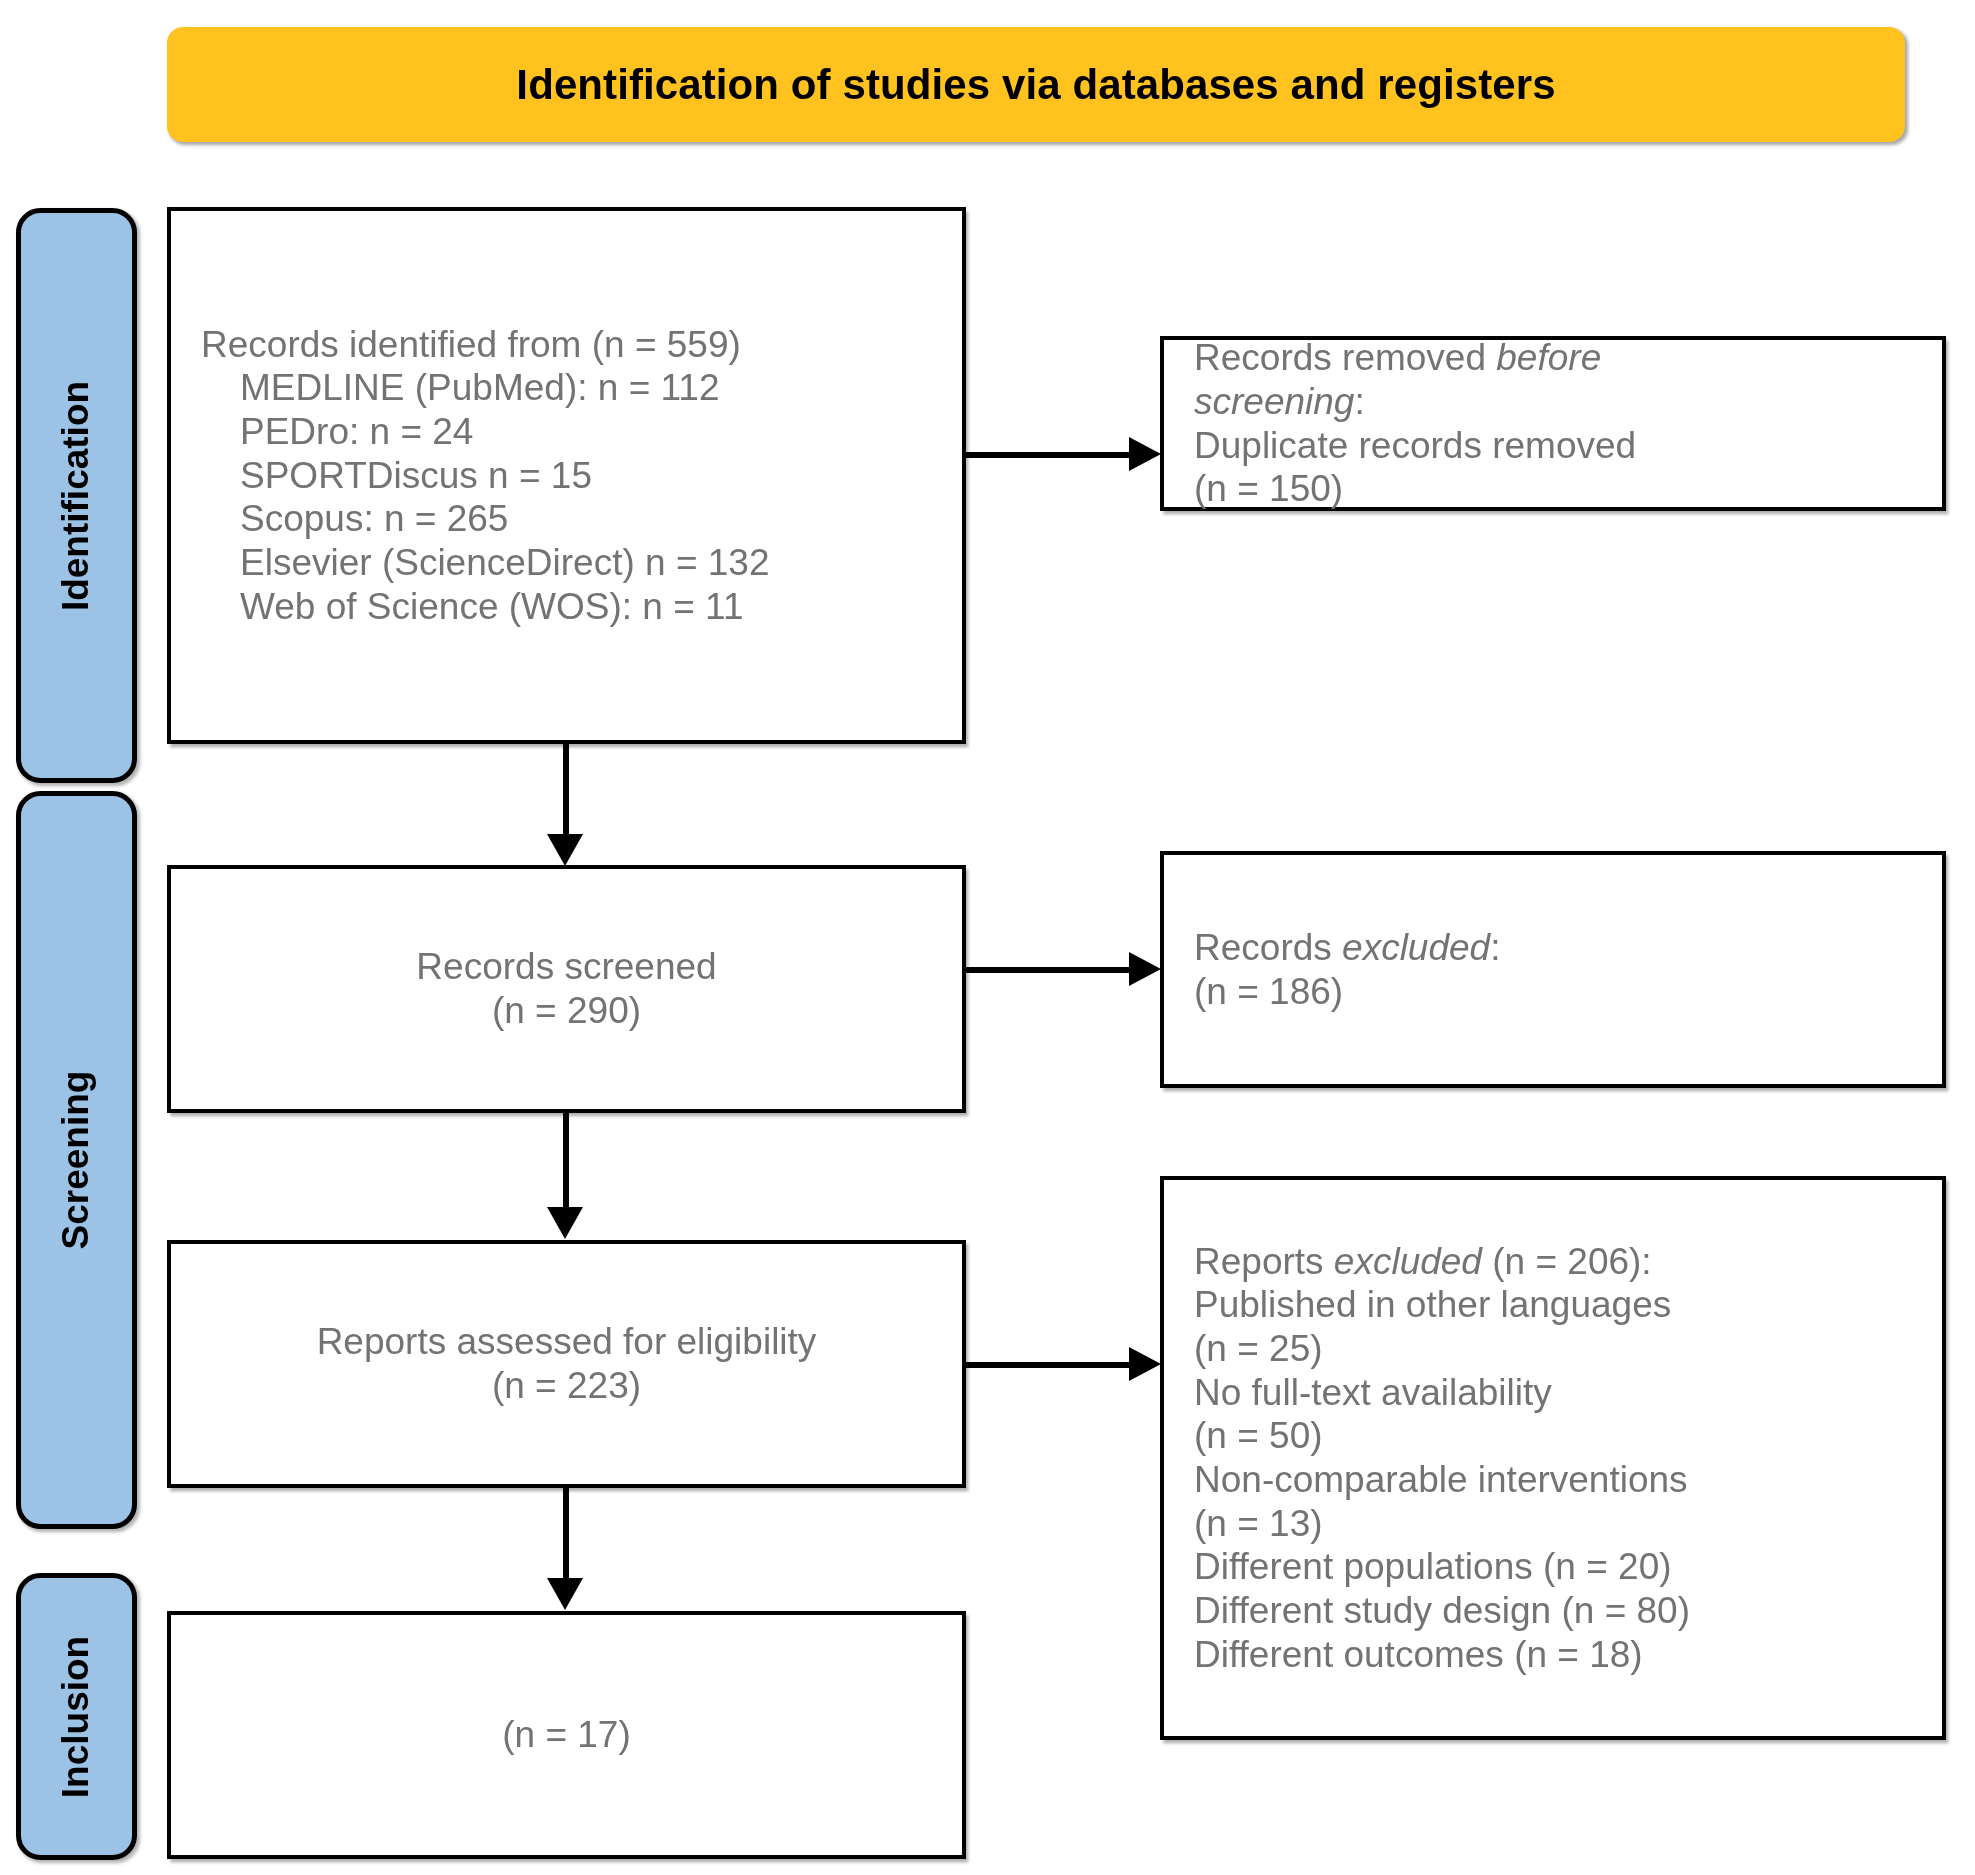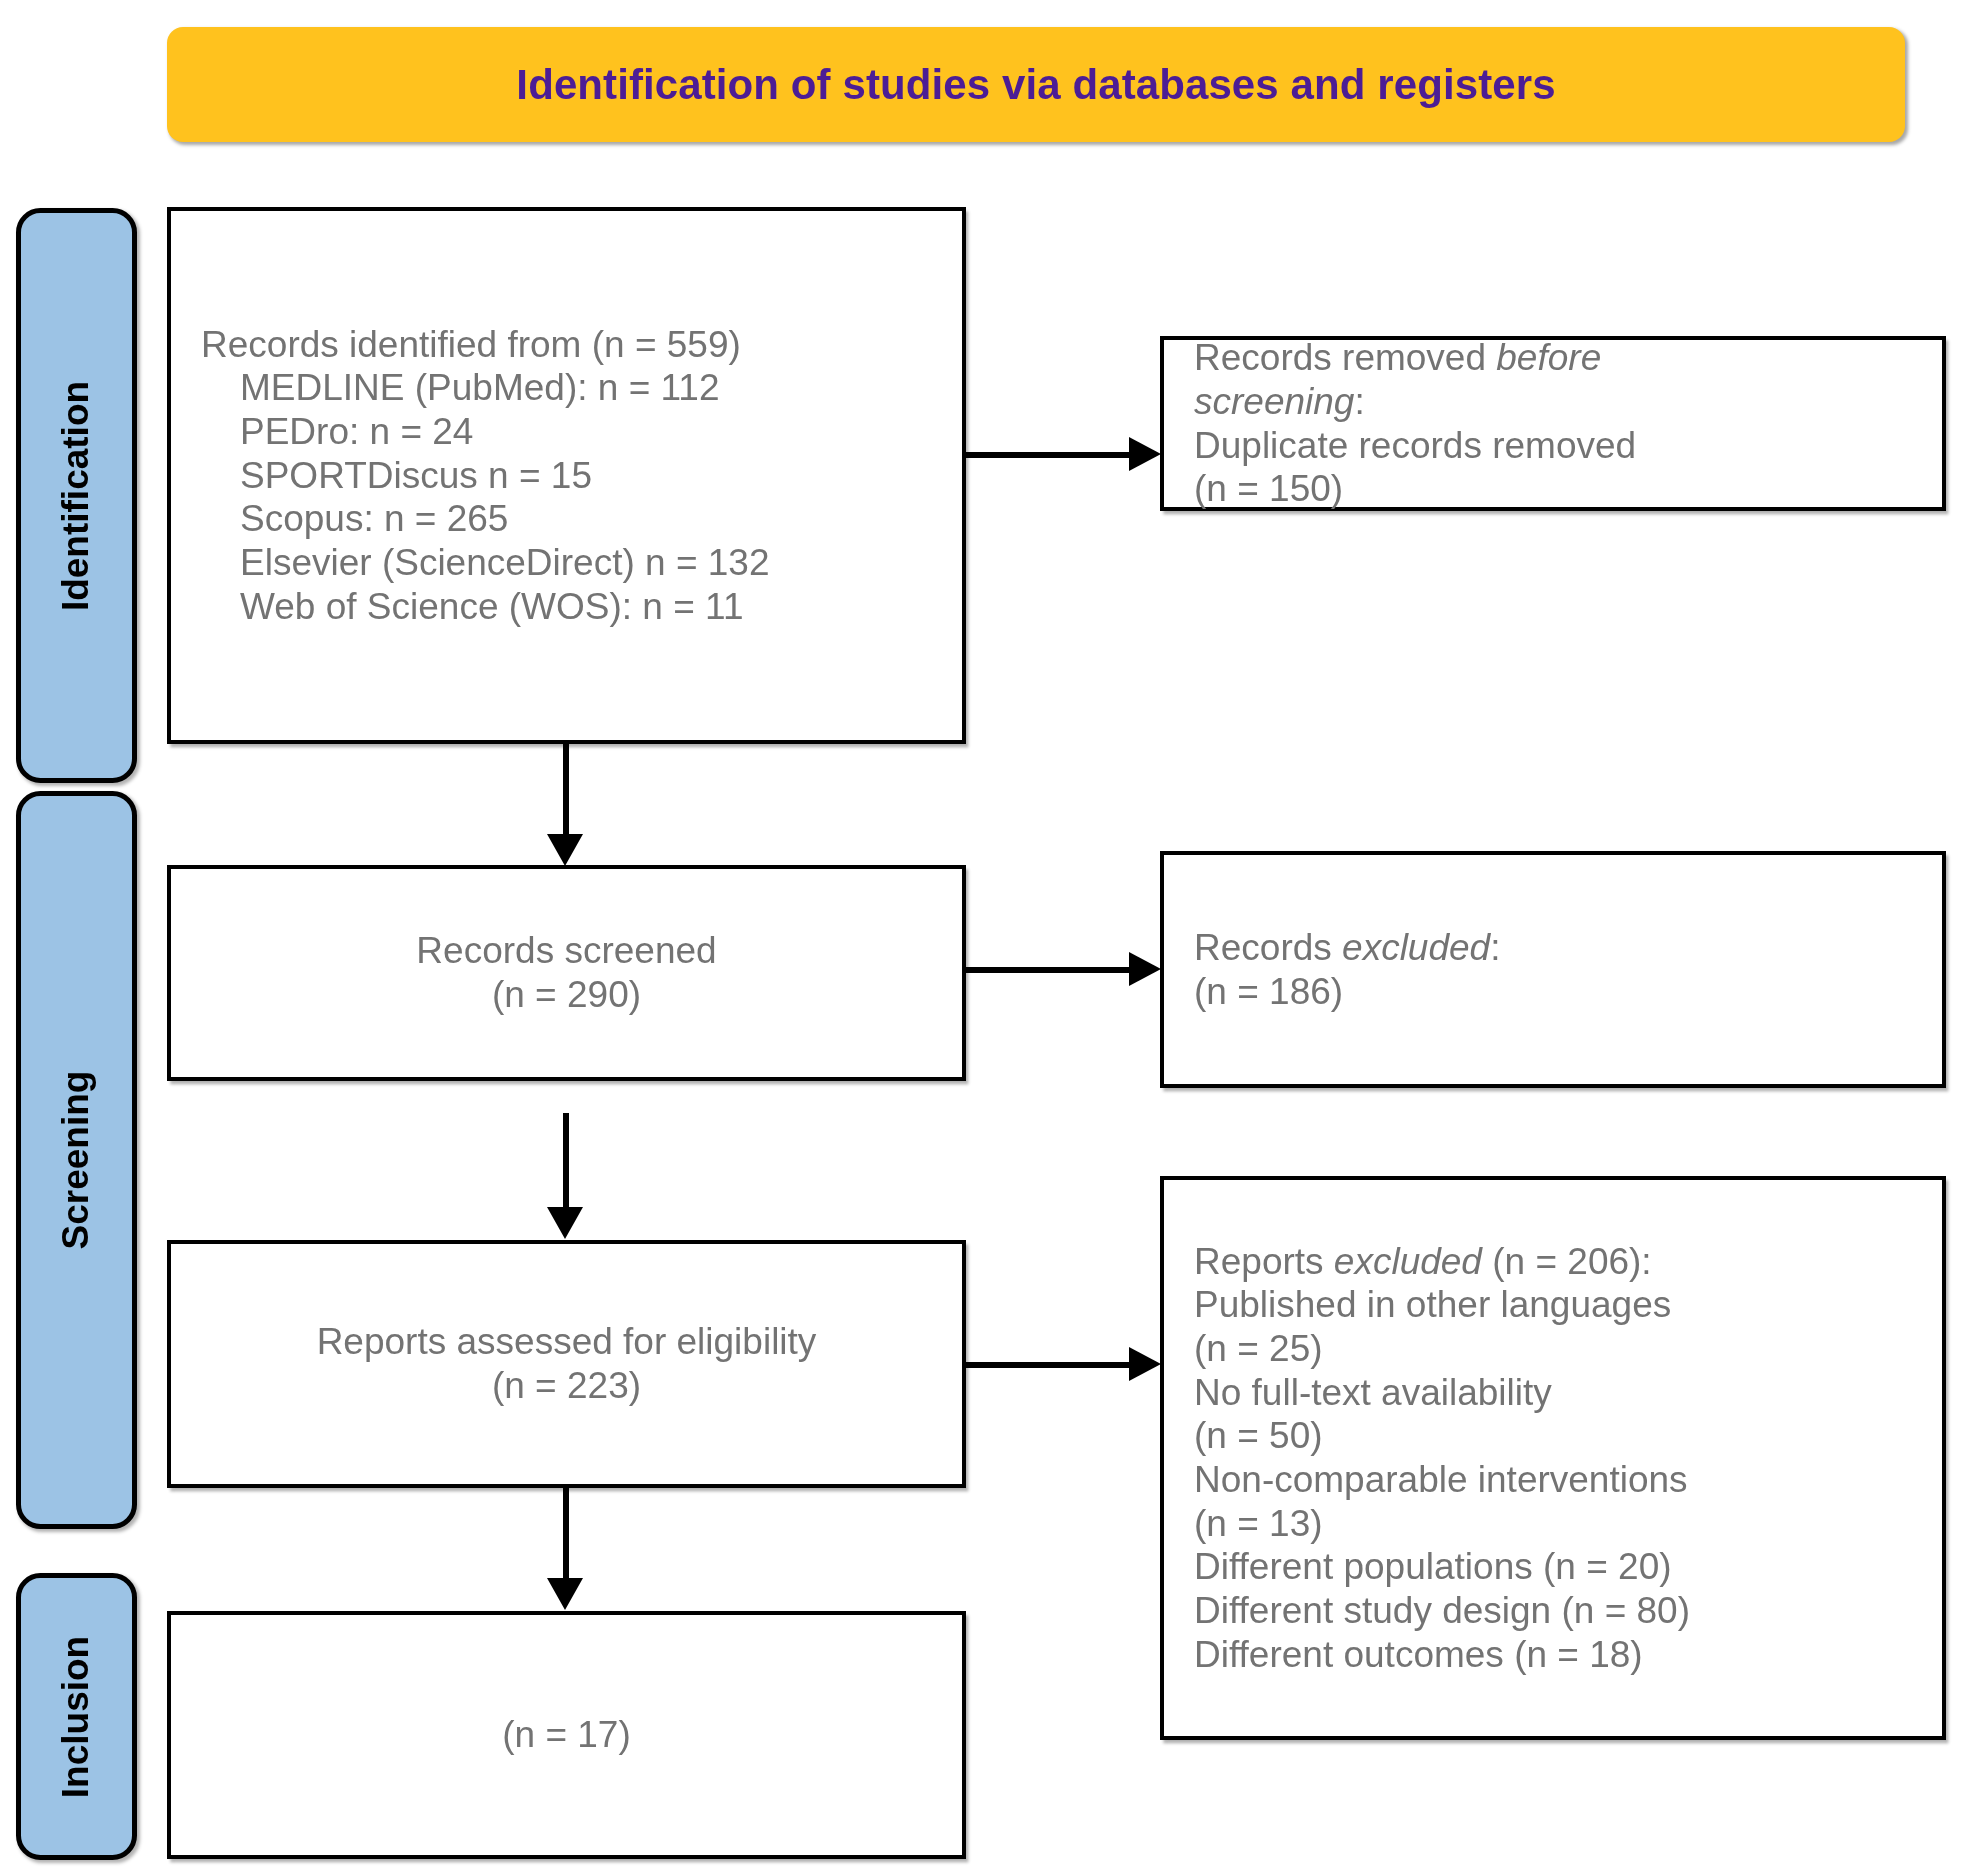--- a/index.html
+++ b/index.html
@@ -29,21 +29,21 @@
     background: #FFC21E;
     border-radius: 16px;
     box-shadow: 2.2px 2.9px 3.6px rgba(0,0,0,0.35);
     display: flex;
     align-items: center;
     justify-content: center;
   }
   .banner-title {
     font-size: 42px;
     font-weight: bold;
-    color: #4c1d95;
+    color: #000000;
     letter-spacing: 0.1px;
     text-align: center;
     white-space: nowrap;
   }
 
   
   .stage {
     position: absolute;
     left: 16px;
     width: 121px;
@@ -85,21 +85,21 @@
     flex-direction: column;
     justify-content: center;
   }
   .box.pad-left .box-inner { padding-left: 30px; align-items: flex-start; text-align: left; }
   .box.centered .box-inner { align-items: center; text-align: center; }
   .ital { font-style: italic; }
   .indent { padding-left: 39px; }
 
   
   #box-identified      { left: 167px; top: 207px;  width: 799px; height: 537px; }
-  #box-screened        { left: 167px; top: 865px; width: 799px; height: 216px; }
+  #box-screened        { left: 167px; top: 865px; width: 799px; height: 248px; }
   #box-eligibility     { left: 167px; top: 1240px; width: 799px; height: 248px; }
   #box-included        { left: 167px; top: 1611px; width: 799px; height: 248px; }
 
   
   #box-removed         { left: 1160px; top: 336px;  width: 786px; height: 175px; }
   #box-rec-excluded    { left: 1160px; top: 851px; width: 786px; height: 237px; }
   #box-rep-excluded    { left: 1160px; top: 1176px; width: 786px; height: 564px; }
 
   
   .vline {

